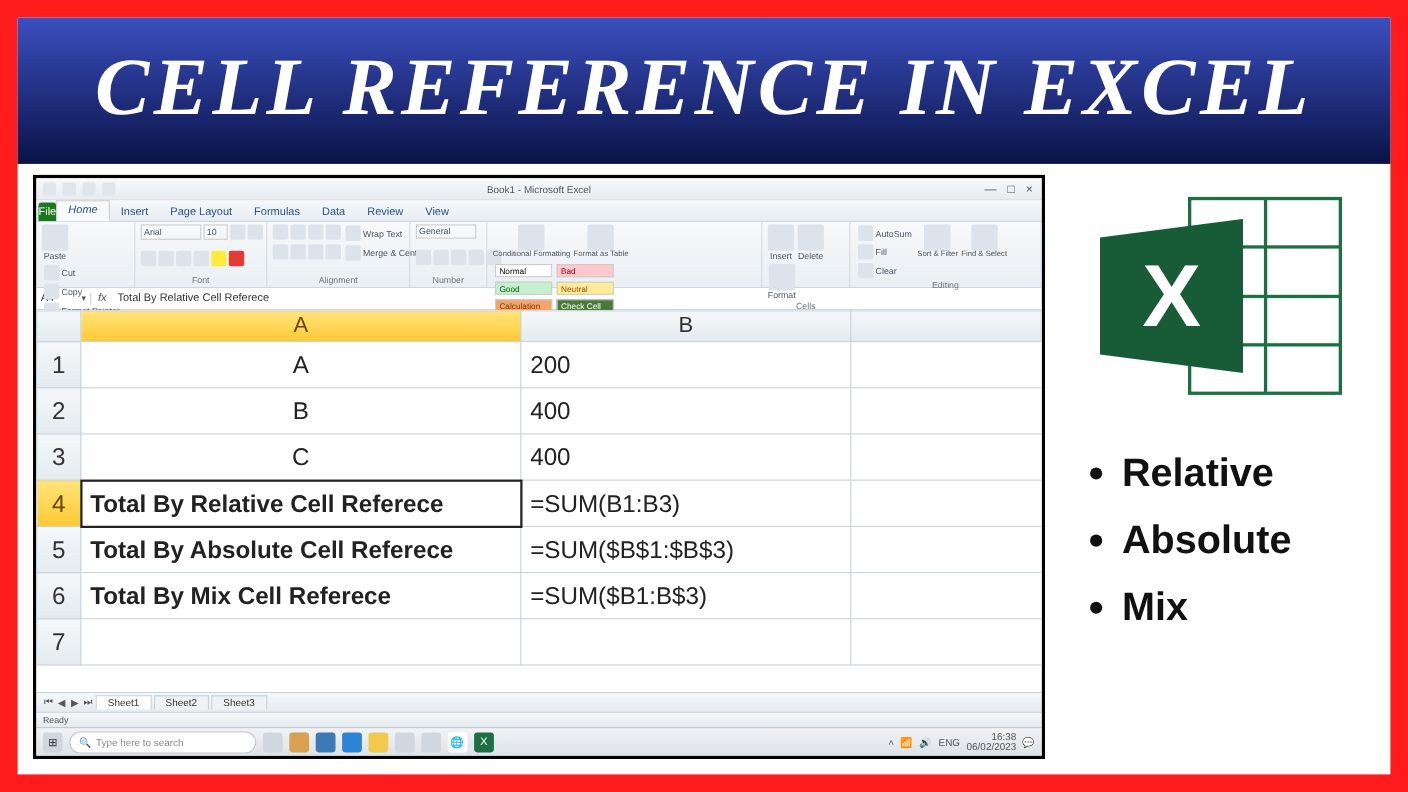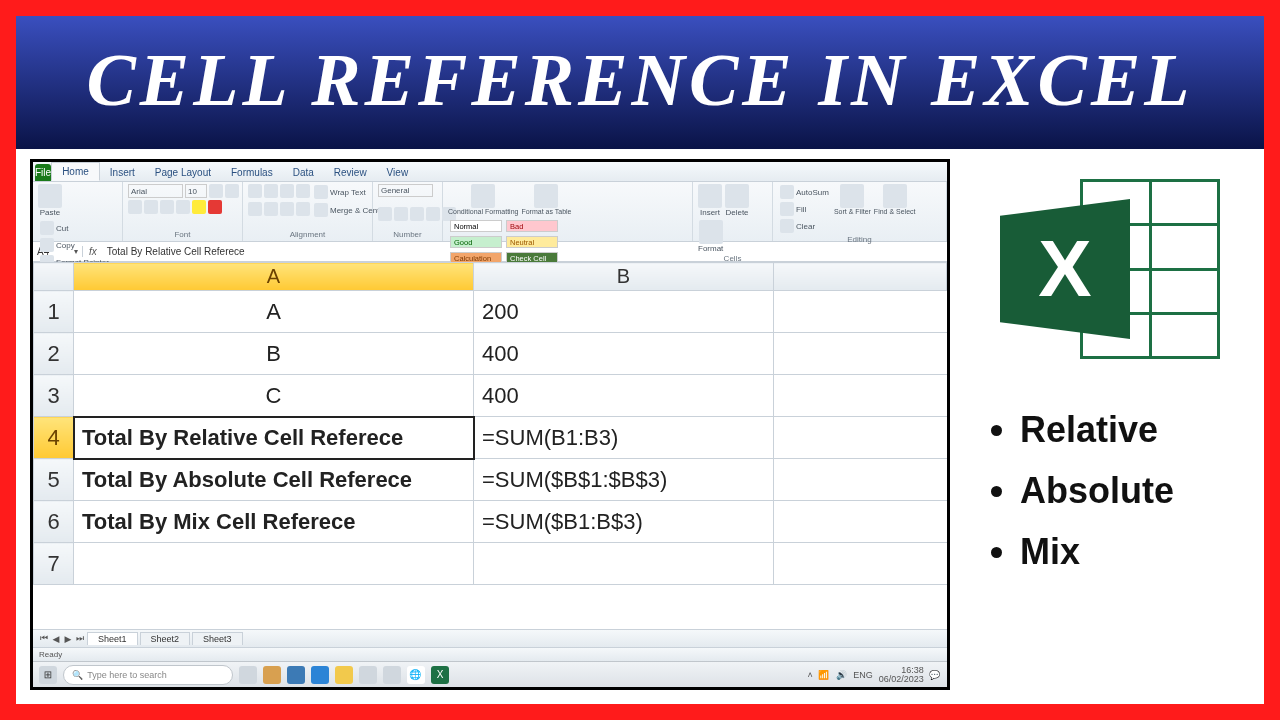--- a/index.html
+++ b/index.html
@@ -70,21 +70,21 @@
 }
 .tab-file {
   background: #1a7a1a;
   color:#fff;
   padding: 3px 0;
   border-top-left-radius:3px;
   border-top-right-radius:3px;
   margin-left:2px;
 }
 .tab { padding: 3px 10px; color:#2a5080; }
-.tab.active { background:#f7f9fb; border:1px solid #c9d1d9; border-bottom:1px solid #f7f9fb; color:#2a5080;}
+.tab.active { background:#f7f9fb; border:1px solid #c9d1d9; border-bottom:1px solid #f7f9fb; color:#2a5080;font-style:italic;}
 
 .ribbon {
   height: 60px;
   background: linear-gradient(#f7f9fb,#e9eff4);
   border-bottom: 1px solid #c9d1d9;
   display:flex;
   font-size:8px;
   color:#4a5560;
 }
 .rgroup { border-right:1px solid #d3dbe2; padding:2px 5px; display:flex; flex-direction:column; justify-content:space-between; position:relative;}
@@ -241,20 +241,34 @@
 </head>
 <body>
 
 <div class="frame">
   <div class="title-banner">CELL REFERENCE IN EXCEL</div>
 
   <div class="content">
 
     <div class="excel-window">
 
+      <div class="win-title">
+        <div class="qat">
+          <span></span>
+          <span></span>
+          <span></span>
+          <span></span>
+        </div>
+        <div class="doc">Book1 - Microsoft Excel</div>
+        <div class="controls">
+          <span>—</span>
+          <span>□</span>
+          <span>×</span>
+        </div>
+      </div>
 
       <div class="ribbon-tabs">
         <div class="tab-file">File</div>
         <div class="tab active">Home</div>
         <div class="tab">Insert</div>
         <div class="tab">Page Layout</div>
         <div class="tab">Formulas</div>
         <div class="tab">Data</div>
         <div class="tab">Review</div>
         <div class="tab">View</div>
@@ -278,21 +292,21 @@
                 </div>
               <div class="ritem">
                   <span class="ricon"></span>
                   <span>Format Painter</span>
                 </div>
             </div>
           </div>
           <div class="lbl">Clipboard</div>
         </div>
         <div class="rgroup" style="width:120px">
-          <div class="body" style="flex-direction:column;gap:2px">
+          <div class="body" style="flex-direction:row;gap:2px">
             <div style="display:flex;gap:2px">
               <div class="ritem" style="border:1px solid #ccc;width:55px">Arial</div>
               <div class="ritem" style="border:1px solid #ccc;width:22px">10</div>
               <span class="ricon"></span>
               <span class="ricon"></span>
             </div>
             <div style="display:flex;gap:2px">
               <span class="ricon"></span>
               <span class="ricon"></span>
               <span class="ricon"></span>

